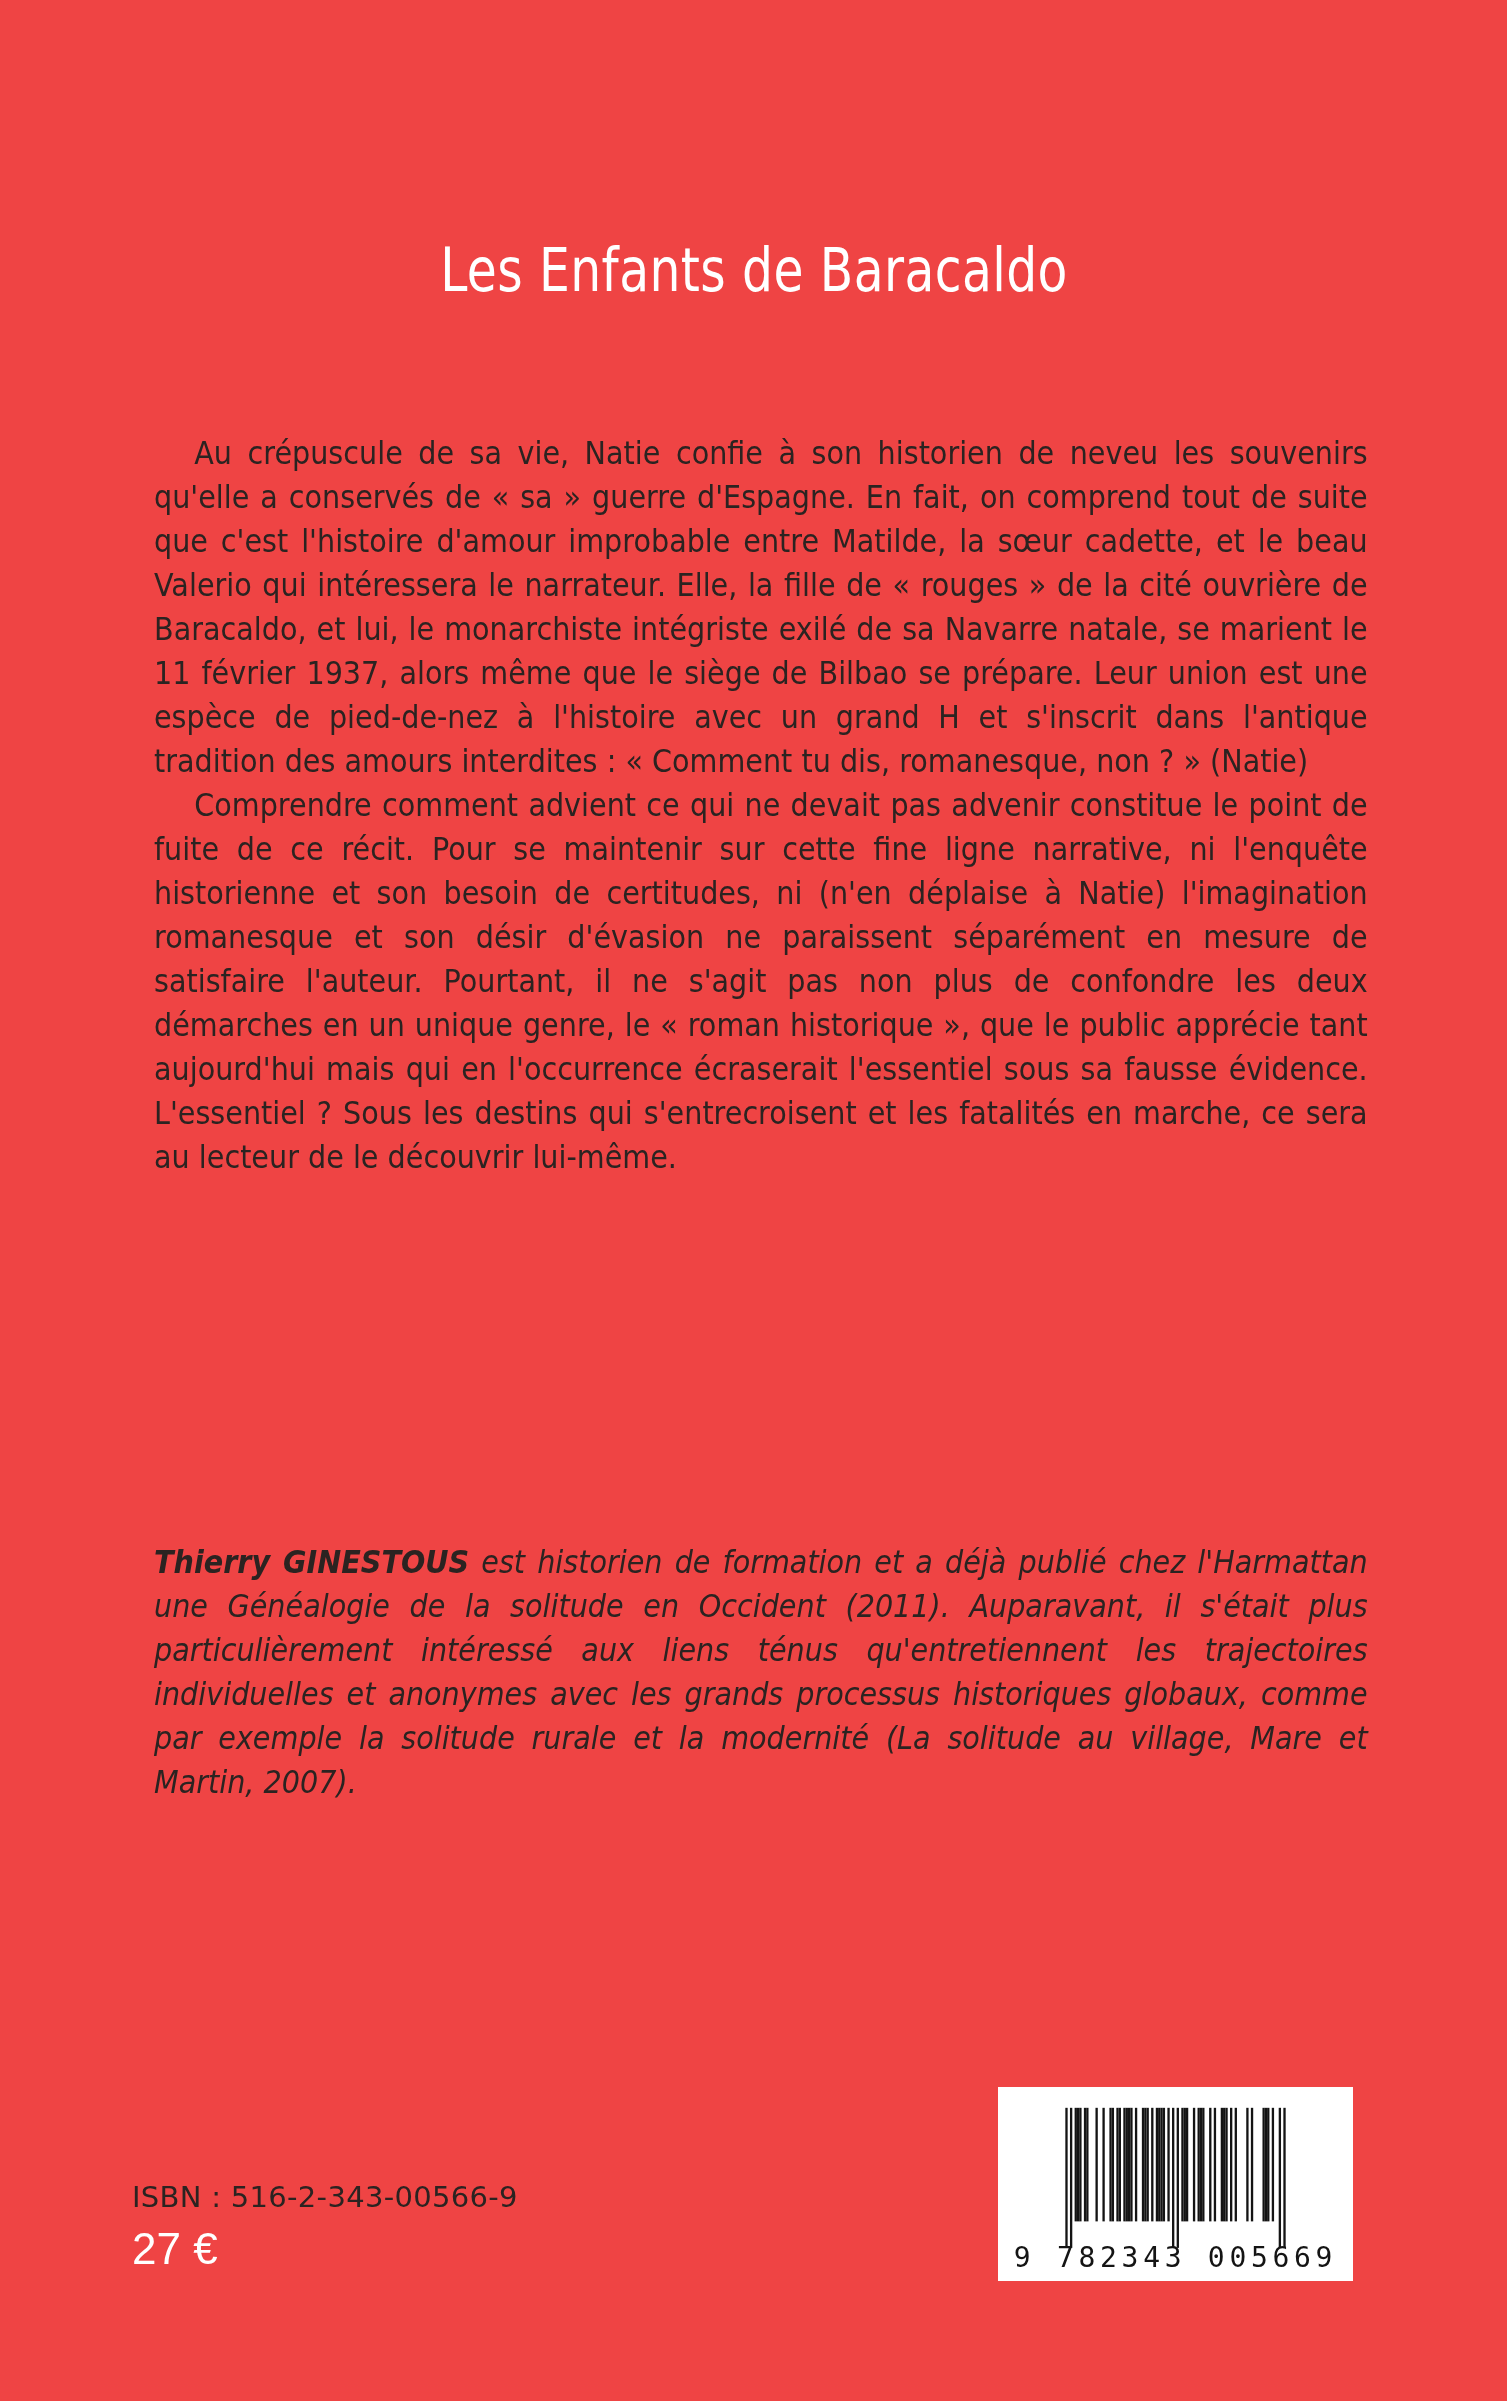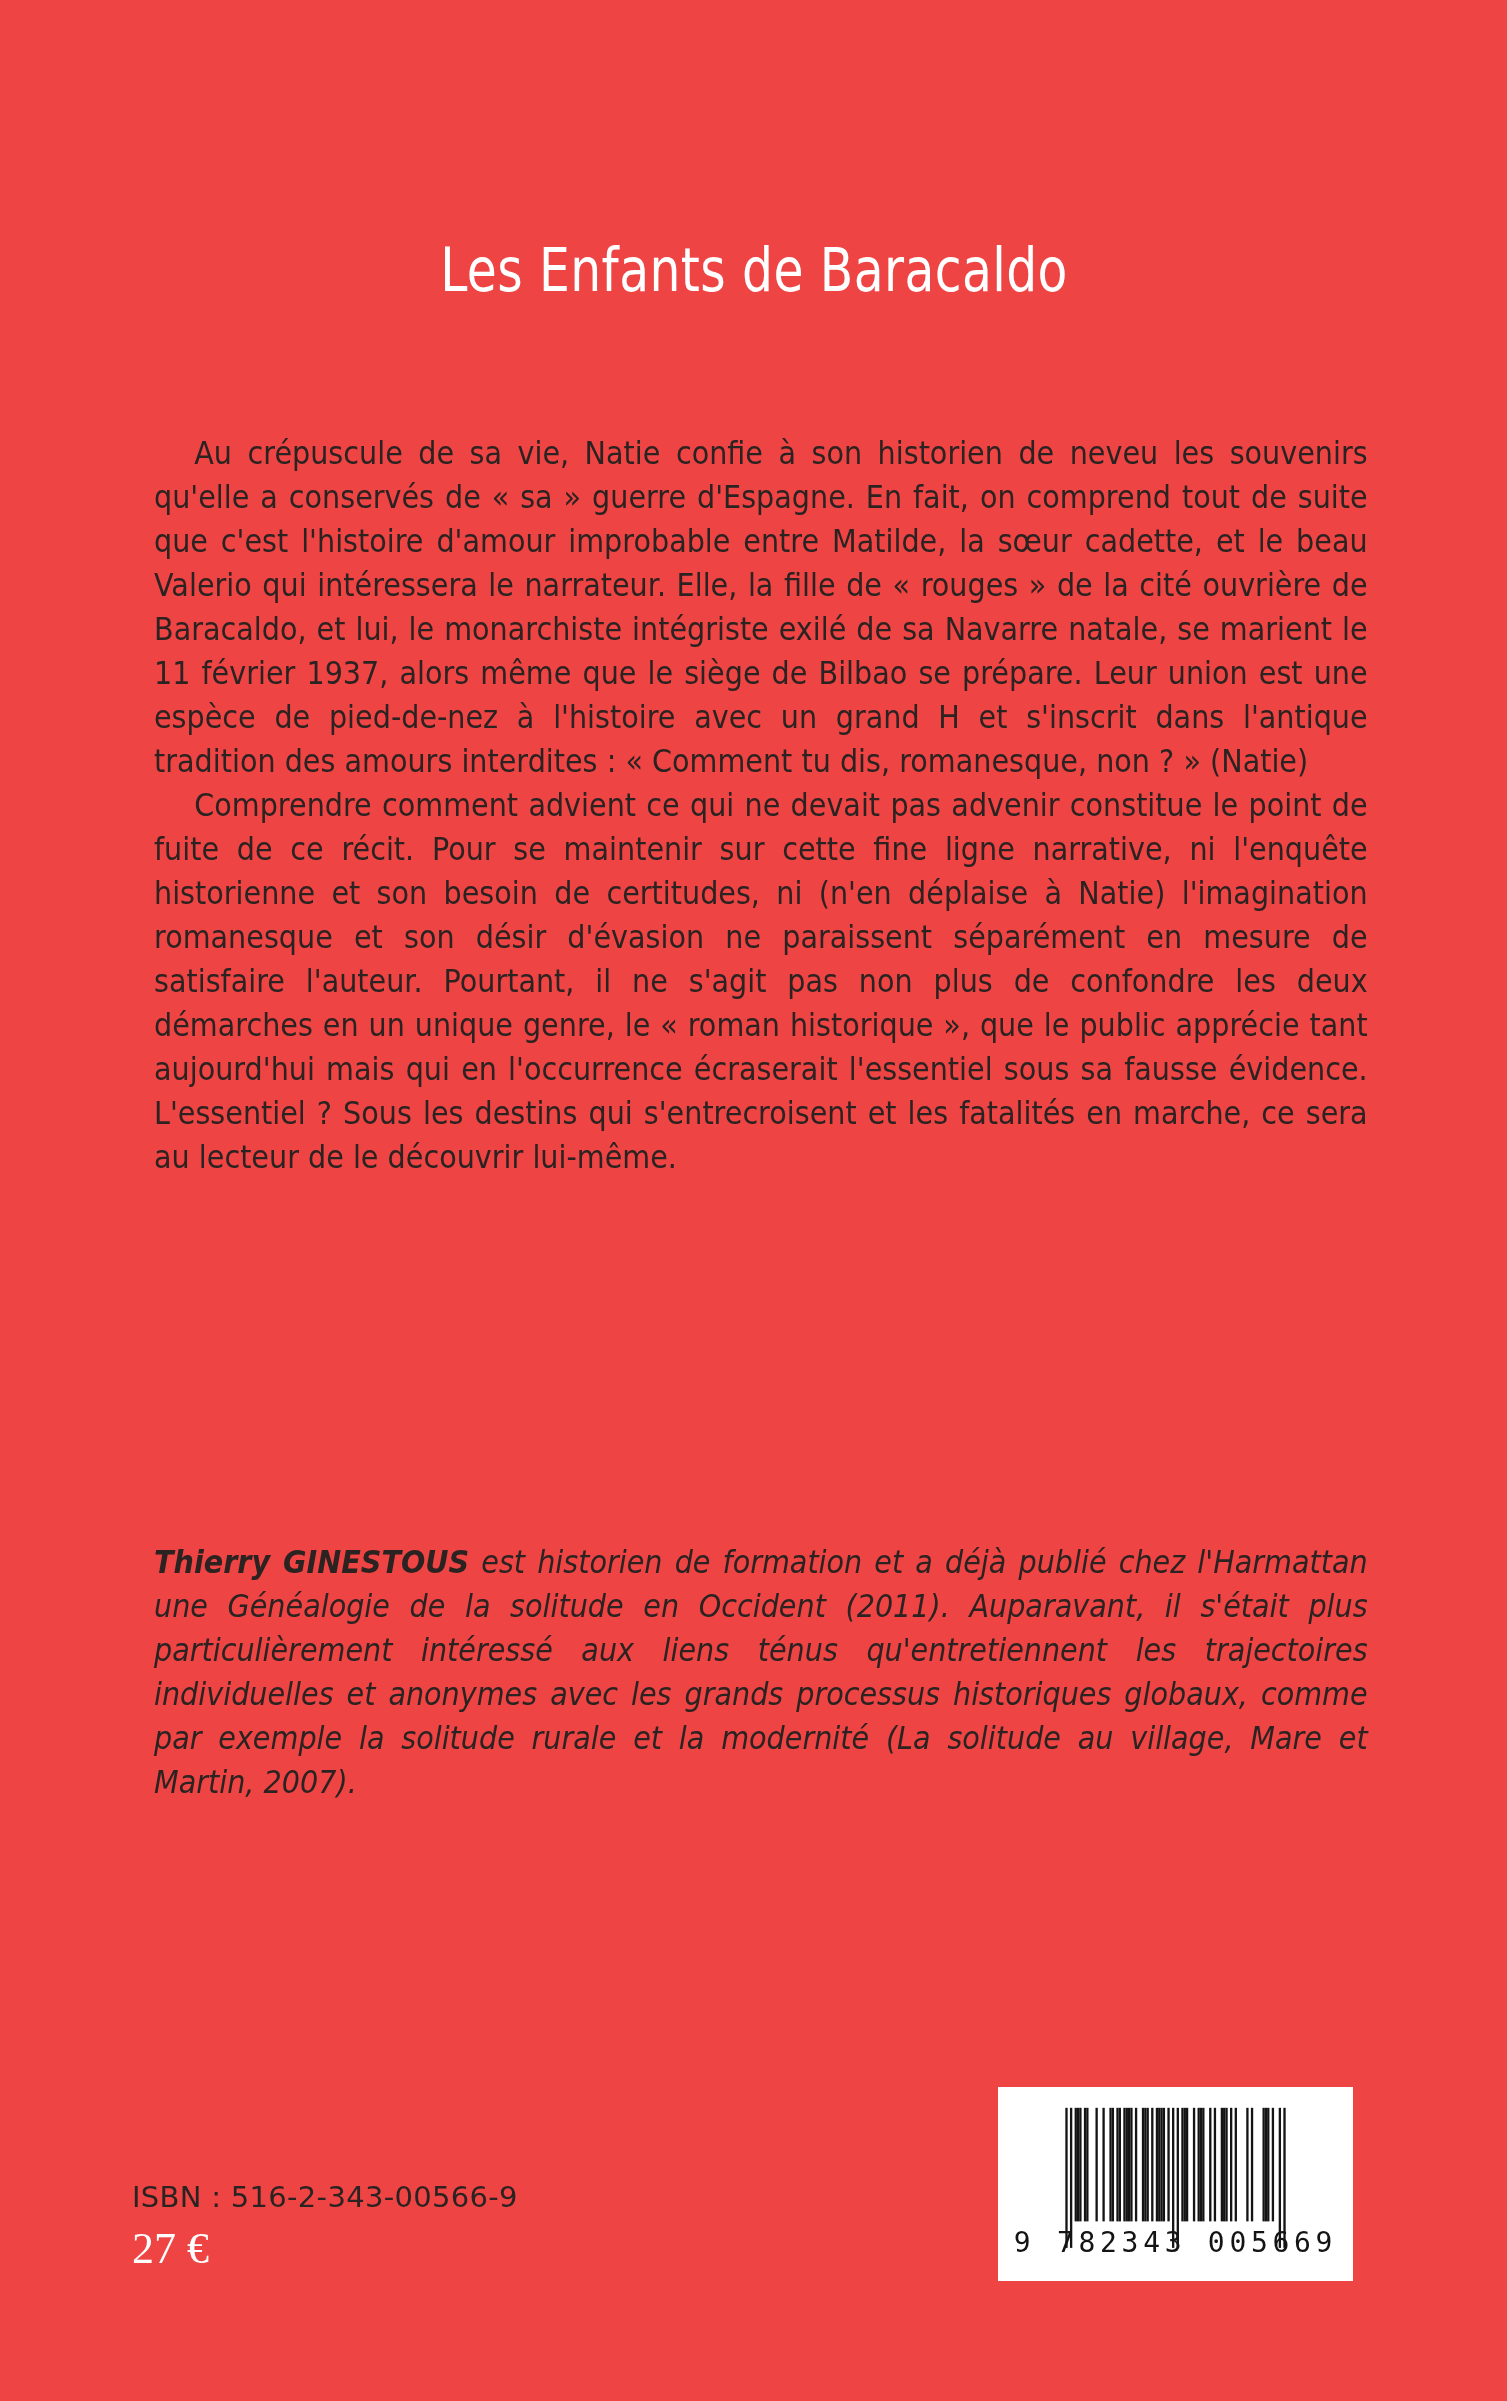--- a/index.html
+++ b/index.html
@@ -99,21 +99,21 @@
     letter-spacing: 0.3px;
     white-space: nowrap;
   }
   .price {
     position: absolute;
     left: 132px;
     top: 2222px;
     color: #FFFFFF;
     font-size: 44px;
     line-height: 53px;
-    font-family: Liberation Serif, serif;
+    font-family: Liberation Sans, sans-serif;
     white-space: nowrap;
   }
 
   
   .barcode-box {
     position: absolute;
     left: 998px;
     top: 2087px;
     width: 355px;
     height: 194px;
@@ -124,21 +124,21 @@
   .barcode-bars {
     position: absolute;
     left: 0;
     top: 0;
     width: 100%;
     height: 100%;
   }
   .barcode-digits {
     position: absolute;
     left: 0;
-    bottom: 22px;
+    bottom: 7px;
     width: 100%;
     text-align: center;
     font-family: "DejaVu Sans Mono", monospace;
     font-size: 28px;
     letter-spacing: 4.7px;
     color: #141414;
     white-space: nowrap;
   }
 </style>
 </head>

